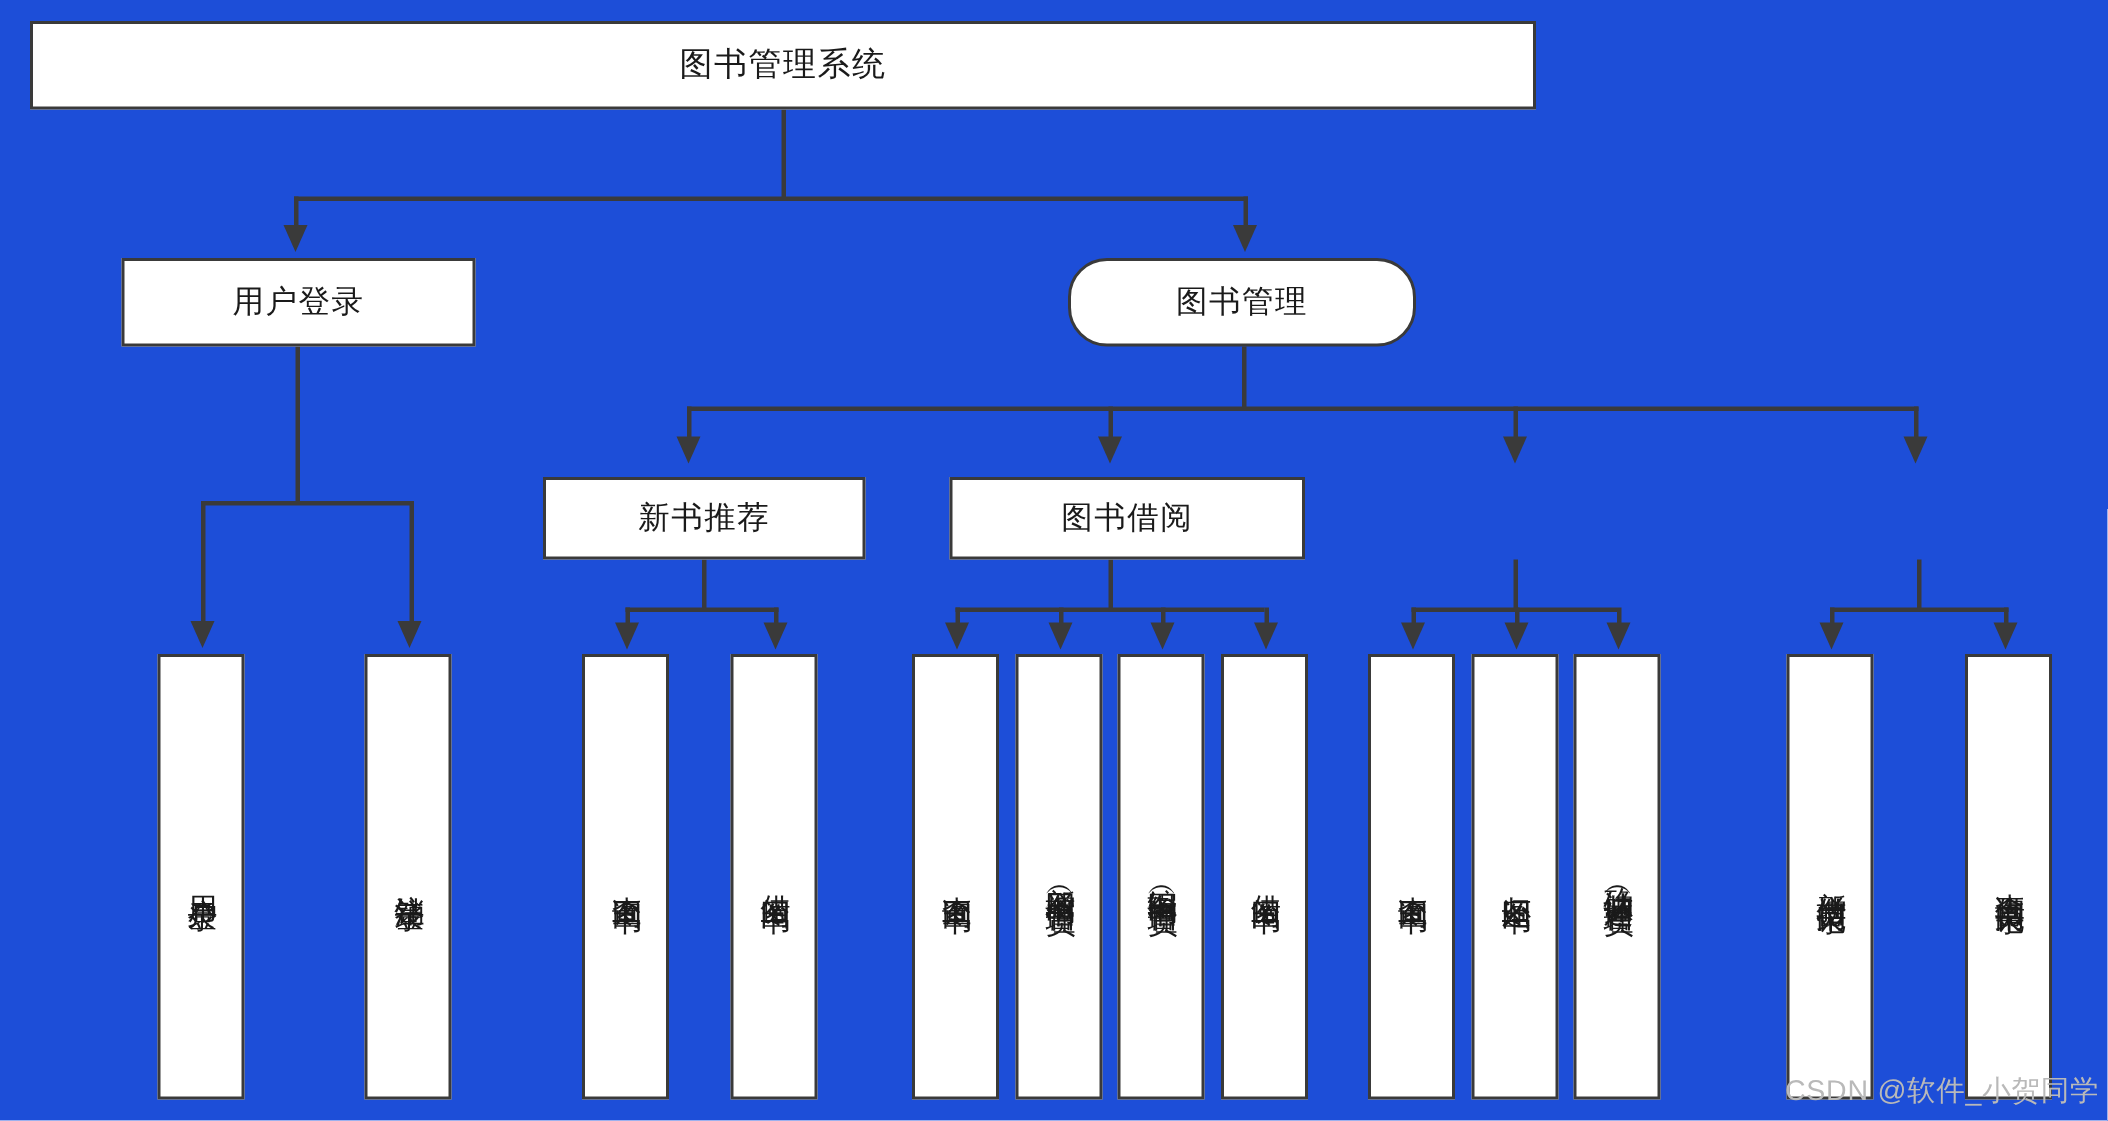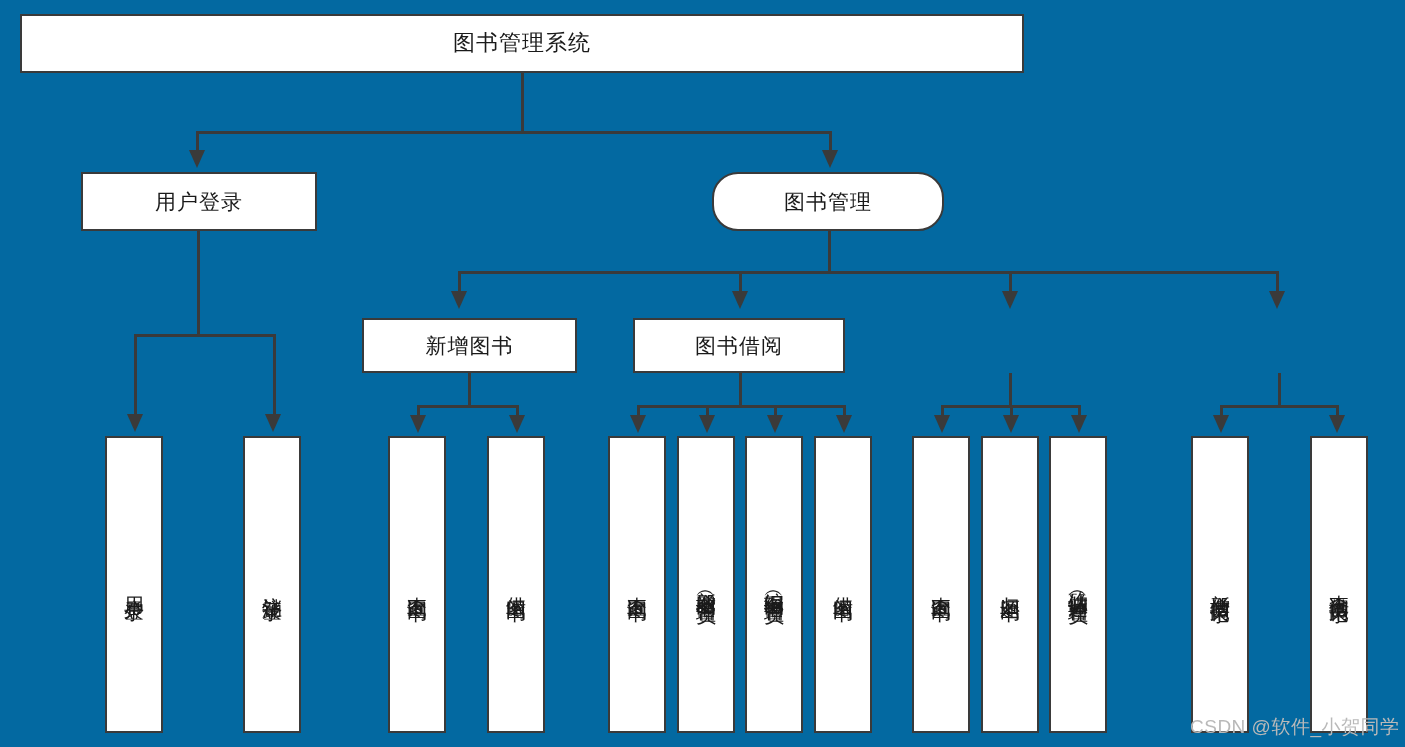--- a/index.html
+++ b/index.html
@@ -7,21 +7,21 @@
     padding: 0;
     background: #ffffff;
   }
   body {
     font-family: "Liberation Sans", "DejaVu Sans", sans-serif;
   }
   #canvas {
     position: relative;
     width: 1405px;
     height: 747px;
-    background: #0369a1;
+    background: #1d4ed8;
     overflow: hidden;
     text-align: center;
   }
   .box {
     position: absolute;
     box-sizing: border-box;
     border: 2px solid #3a3a3a;
     background: #ffffff;
     display: flex;
     align-items: center;
@@ -144,23 +144,23 @@
   </div>
 
   <div class="box horiz" style="left:81px; top:172px; width:236px; height:59px;">
     <span>用户登录</span>
   </div>
   <div class="box horiz" style="left:712px; top:172px; width:232px; height:59px;border-radius:26px;">
     <span>图书管理</span>
   </div>
 
   <div class="box horiz" style="left:362px; top:318px; width:215px; height:55px;">
-    <span>新增图书</span>
-  </div>
-  <div class="box horiz" style="left:633px; top:318px; width:212px; height:55px;">
+    <span>新书推荐</span>
+  </div>
+  <div class="box horiz" style="left:633px; top:318px; width:237px; height:55px;">
     <span>图书借阅</span>
   </div>
 
   <div class="box vert" style="left:105px; top:436px; width:58px; height:297px;">
     <span class="vtext">用户登录</span>
   </div>
   <div class="box vert" style="left:243px; top:436px; width:58px; height:297px;">
     <span class="vtext">注销登录</span>
   </div>
   <div class="box vert" style="left:388px; top:436px; width:58px; height:297px;">

